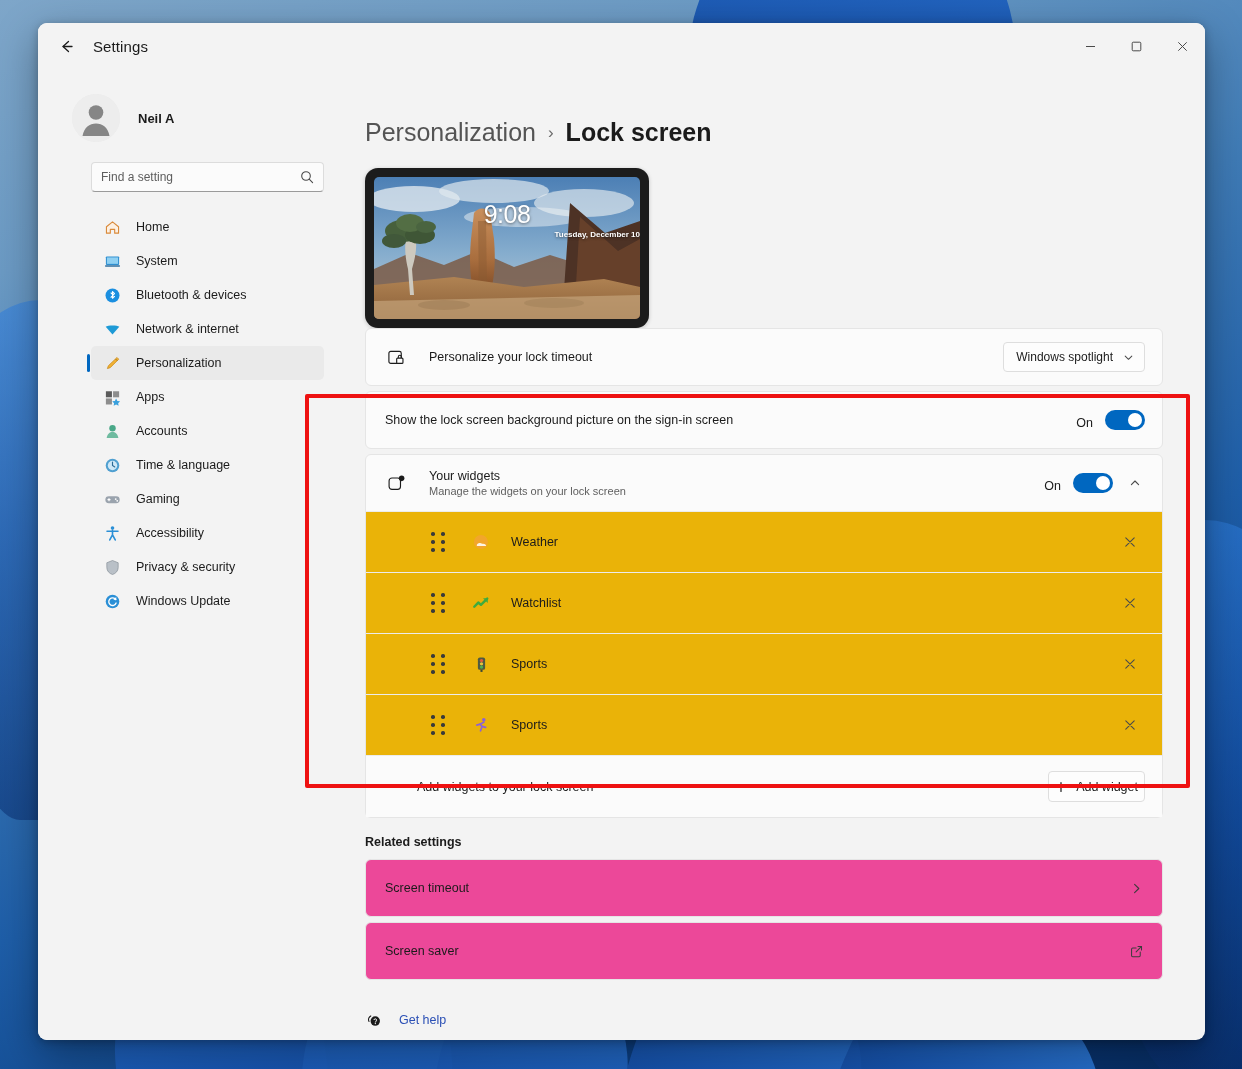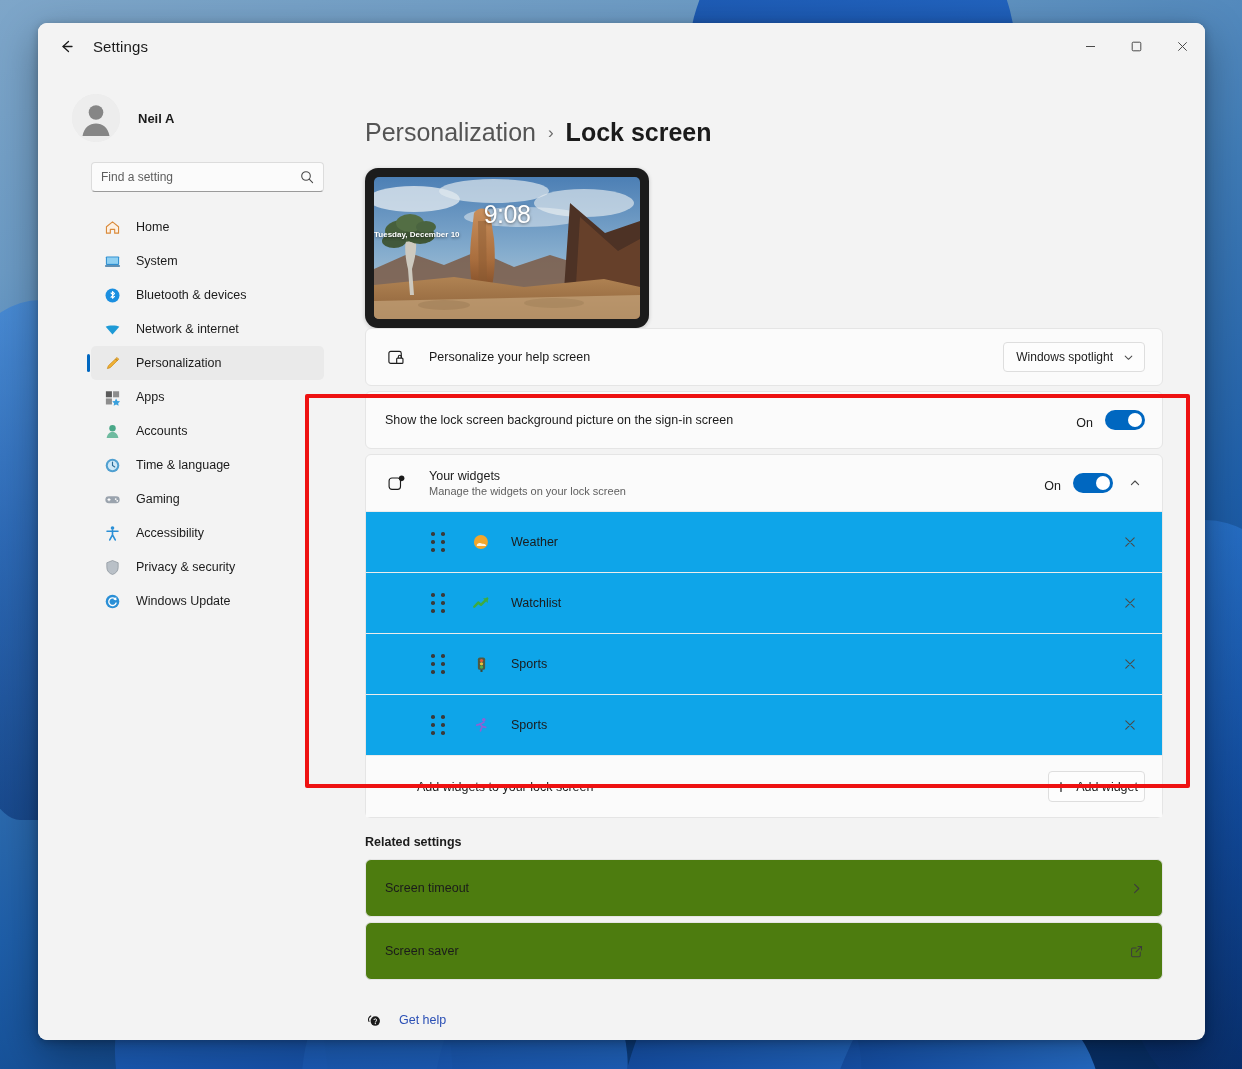--- a/index.html
+++ b/index.html
@@ -210,21 +210,21 @@
     color: #fff;
     font-size: 25px;
     font-weight: 300;
     text-shadow: 0 1px 3px rgba(0,0,0,.5);
     letter-spacing: -.5px;
   }
   #preview-date {
     position: absolute;
     left: 0; right: 0;
     top: 53px;
-    text-align: left;
+    text-align: right;
     color: #fff;
     font-size: 8px;
     font-weight: bold;
     text-shadow: 0 1px 3px rgba(0,0,0,.6);
   }
 
   
   .card {
     background: #fbfbfb;
     border: 1px solid #e5e5e5;
@@ -279,21 +279,21 @@
     background: #fff;
   }
 
   
   .widget-row {
     display: flex;
     align-items: center;
     height: 61px;
     padding: 0 17px 0 19px;
     border-top: 1px solid #ececec;
-    background: #0ea5e9;
+    background: #eab308;
   }
   .drag-handle {
     width: 22px; height: 22px;
     margin-left: 42px;
     margin-right: 21px;
     display: grid;
     grid-template-columns: 4px 4px;
     grid-template-rows: 4px 4px 4px;
     gap: 4px 6px;
     align-content: center;
@@ -350,21 +350,21 @@
   }
 
   
   #related-title {
     font-size: 12.5px;
     font-weight: bold;
     color: #1b1b1b;
     margin: 17px 0 10px 0;
   }
   .related-card {
-    background: #4d7c0f;
+    background: #ec4899;
     border: 1px solid #e5e5e5;
     border-radius: 6px;
     height: 58px;
     display: flex;
     align-items: center;
     padding: 0 19px;
     margin-bottom: 5px;
   }
   .related-label { flex: 1; font-size: 12.5px; color: #1b1b1b; }
   .related-glyph { color: #3c3c3c; display: flex; align-items: center; }
@@ -653,21 +653,21 @@
           <div class="card">
             <div class="card-row">
               <span class="row-icon">
                 <svg width="19" height="19" viewBox="0 0 20 20" fill="none">
                   <rect x="2" y="3.6" width="13" height="12.6" rx="2" stroke="#1b1b1b" stroke-width="1.2"></rect>
                   <rect x="10.2" y="10.6" width="6.6" height="5.6" rx="1" fill="#fff" stroke="#1b1b1b" stroke-width="1.2"></rect>
                   <path d="M11.9 10.6 V9.2 A1.6 1.6 0 0 1 15.1 9.2 V10.6" stroke="#1b1b1b" stroke-width="1.1" fill="none"></path>
                 </svg>
               </span>
               <div class="row-texts">
-                <div class="row-title">Personalize your help screen</div>
+                <div class="row-title">Personalize your lock timeout</div>
               </div>
               <div class="row-right">
                 <div class="dropdown">
                   <span>Windows spotlight</span>
                   <svg width="11" height="11" viewBox="0 0 12 12" fill="none">
                     <path d="M2.4 4.4 L6 8 L9.6 4.4" stroke="#4a4a4a" stroke-width="1.1" stroke-linecap="round" stroke-linejoin="round"></path>
                   </svg>
                 </div>
               </div>
             </div>

